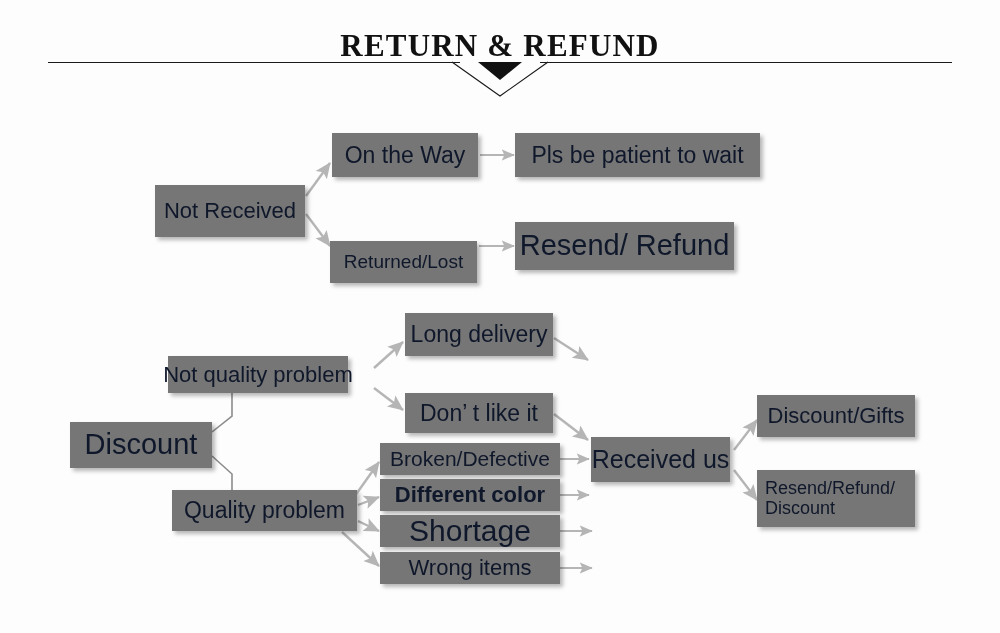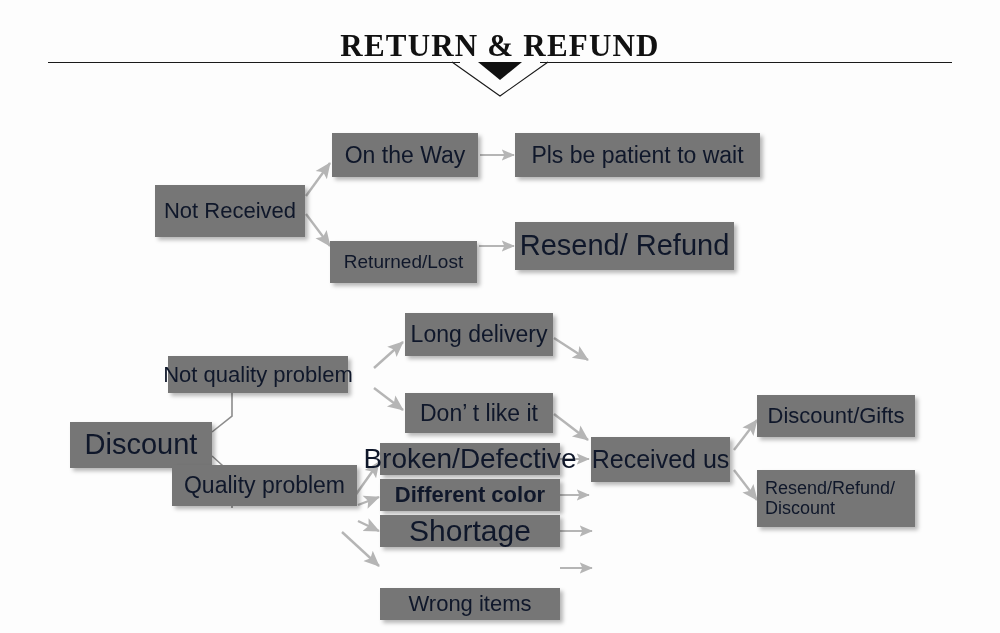--- a/index.html
+++ b/index.html
@@ -164,33 +164,33 @@
   <div class="node center" style="left:515px; top:133px; width:245px; height:44px; font-size:23px;">Pls be patient to wait</div>
 
   <div class="node center" style="left:330px; top:226px; width:147px; height:42px; font-size:19px;margin-top:15px;">Returned/Lost</div>
 
   <div class="node center" style="left:515px; top:222px; width:219px; height:48px; font-size:29px;">Resend/ Refund</div>
 
   <div class="node center" style="left:70px; top:422px; width:142px; height:46px; font-size:29px;">Discount</div>
 
   <div class="node center" style="left:168px; top:356px; width:180px; height:37px; font-size:22px;">Not quality problem</div>
 
-  <div class="node center" style="left:172px; top:465px; width:185px; height:41px; font-size:23px;">Quality problem</div>
+  <div class="node center" style="left:172px; top:490px; width:185px; height:41px; font-size:23px;">Quality problem</div>
 
   <div class="node center" style="left:405px; top:313px; width:148px; height:43px; font-size:23px;">Long delivery</div>
 
   <div class="node center" style="left:405px; top:393px; width:148px; height:40px; font-size:23px;">Don’  t like it</div>
 
-  <div class="node center" style="left:380px; top:443px; width:180px; height:32px; font-size:28px;">Broken/Defective</div>
+  <div class="node center" style="left:380px; top:443px; width:180px; height:32px; font-size:21px;">Broken/Defective</div>
 
   <div class="node center" style="left:380px; top:479px; width:180px; height:32px; font-size:22px;font-weight:bold;">Different color</div>
 
   <div class="node center" style="left:380px; top:515px; width:180px; height:32px; font-size:30px;">Shortage</div>
 
-  <div class="node center" style="left:380px; top:552px; width:180px; height:32px; font-size:22px;margin-top:36px;">Wrong items</div>
+  <div class="node center" style="left:380px; top:552px; width:180px; height:32px; font-size:22px;">Wrong items</div>
 
   <div class="node center" style="left:591px; top:437px; width:139px; height:45px; font-size:25px;">Received us</div>
 
   <div class="node center" style="left:757px; top:395px; width:158px; height:42px; font-size:22px;">Discount/Gifts</div>
 
   <div class="node multiline left" style="left:757px; top:470px; width:158px; height:57px; font-size:18px; flex-direction:column; align-items:flex-start; justify-content:center;">
     <span>Resend/Refund/</span>
     <span>Discount</span>
   </div>
 

